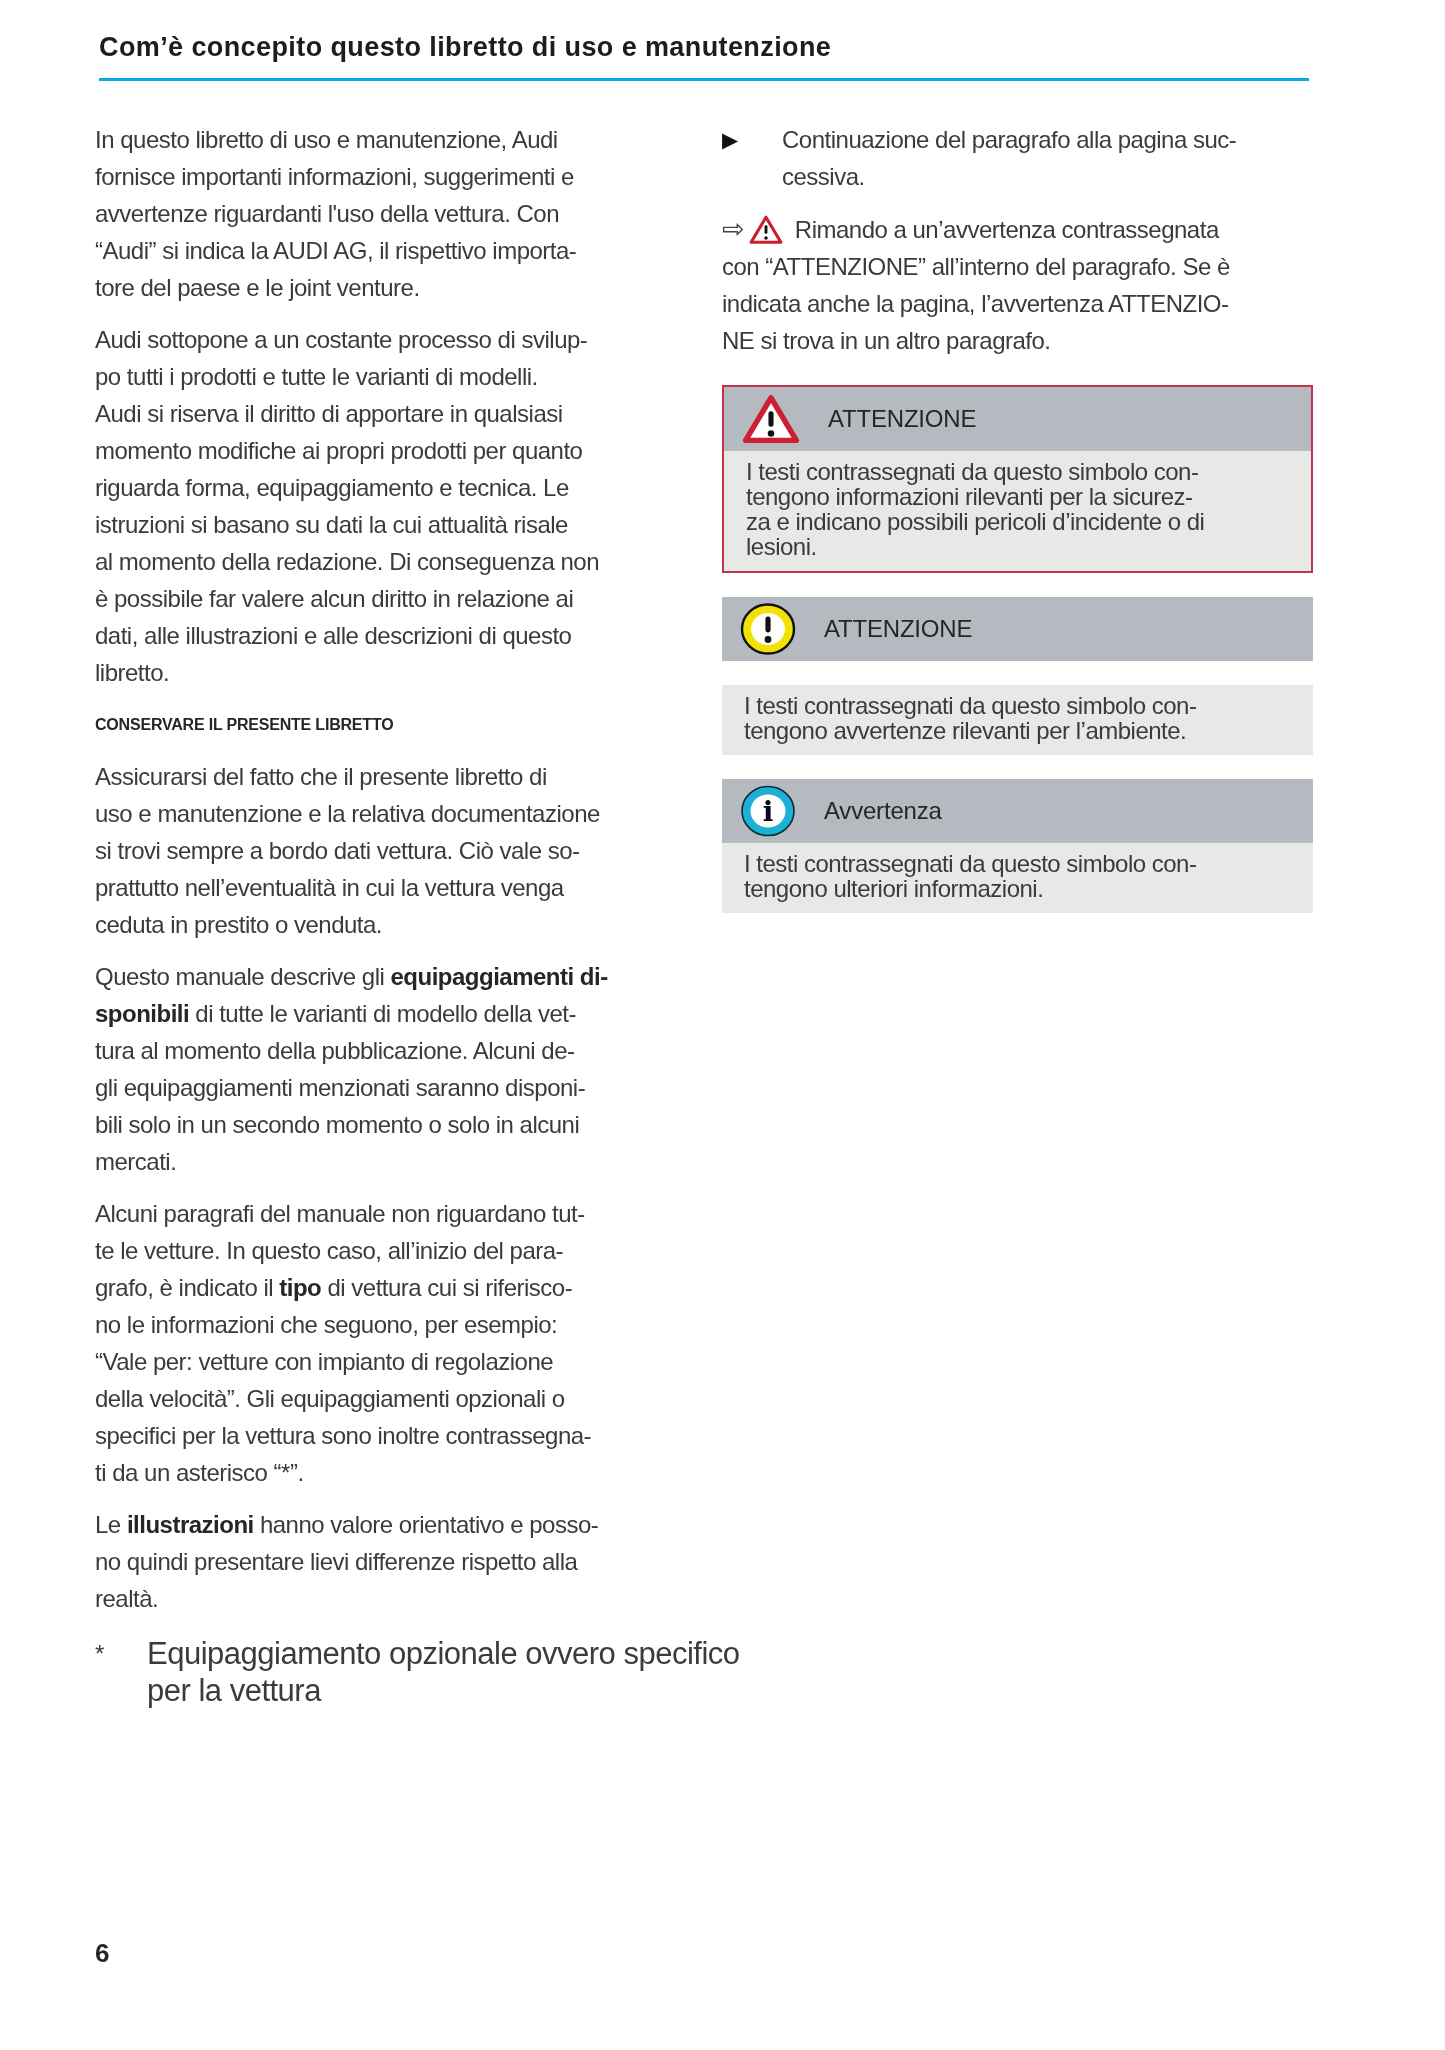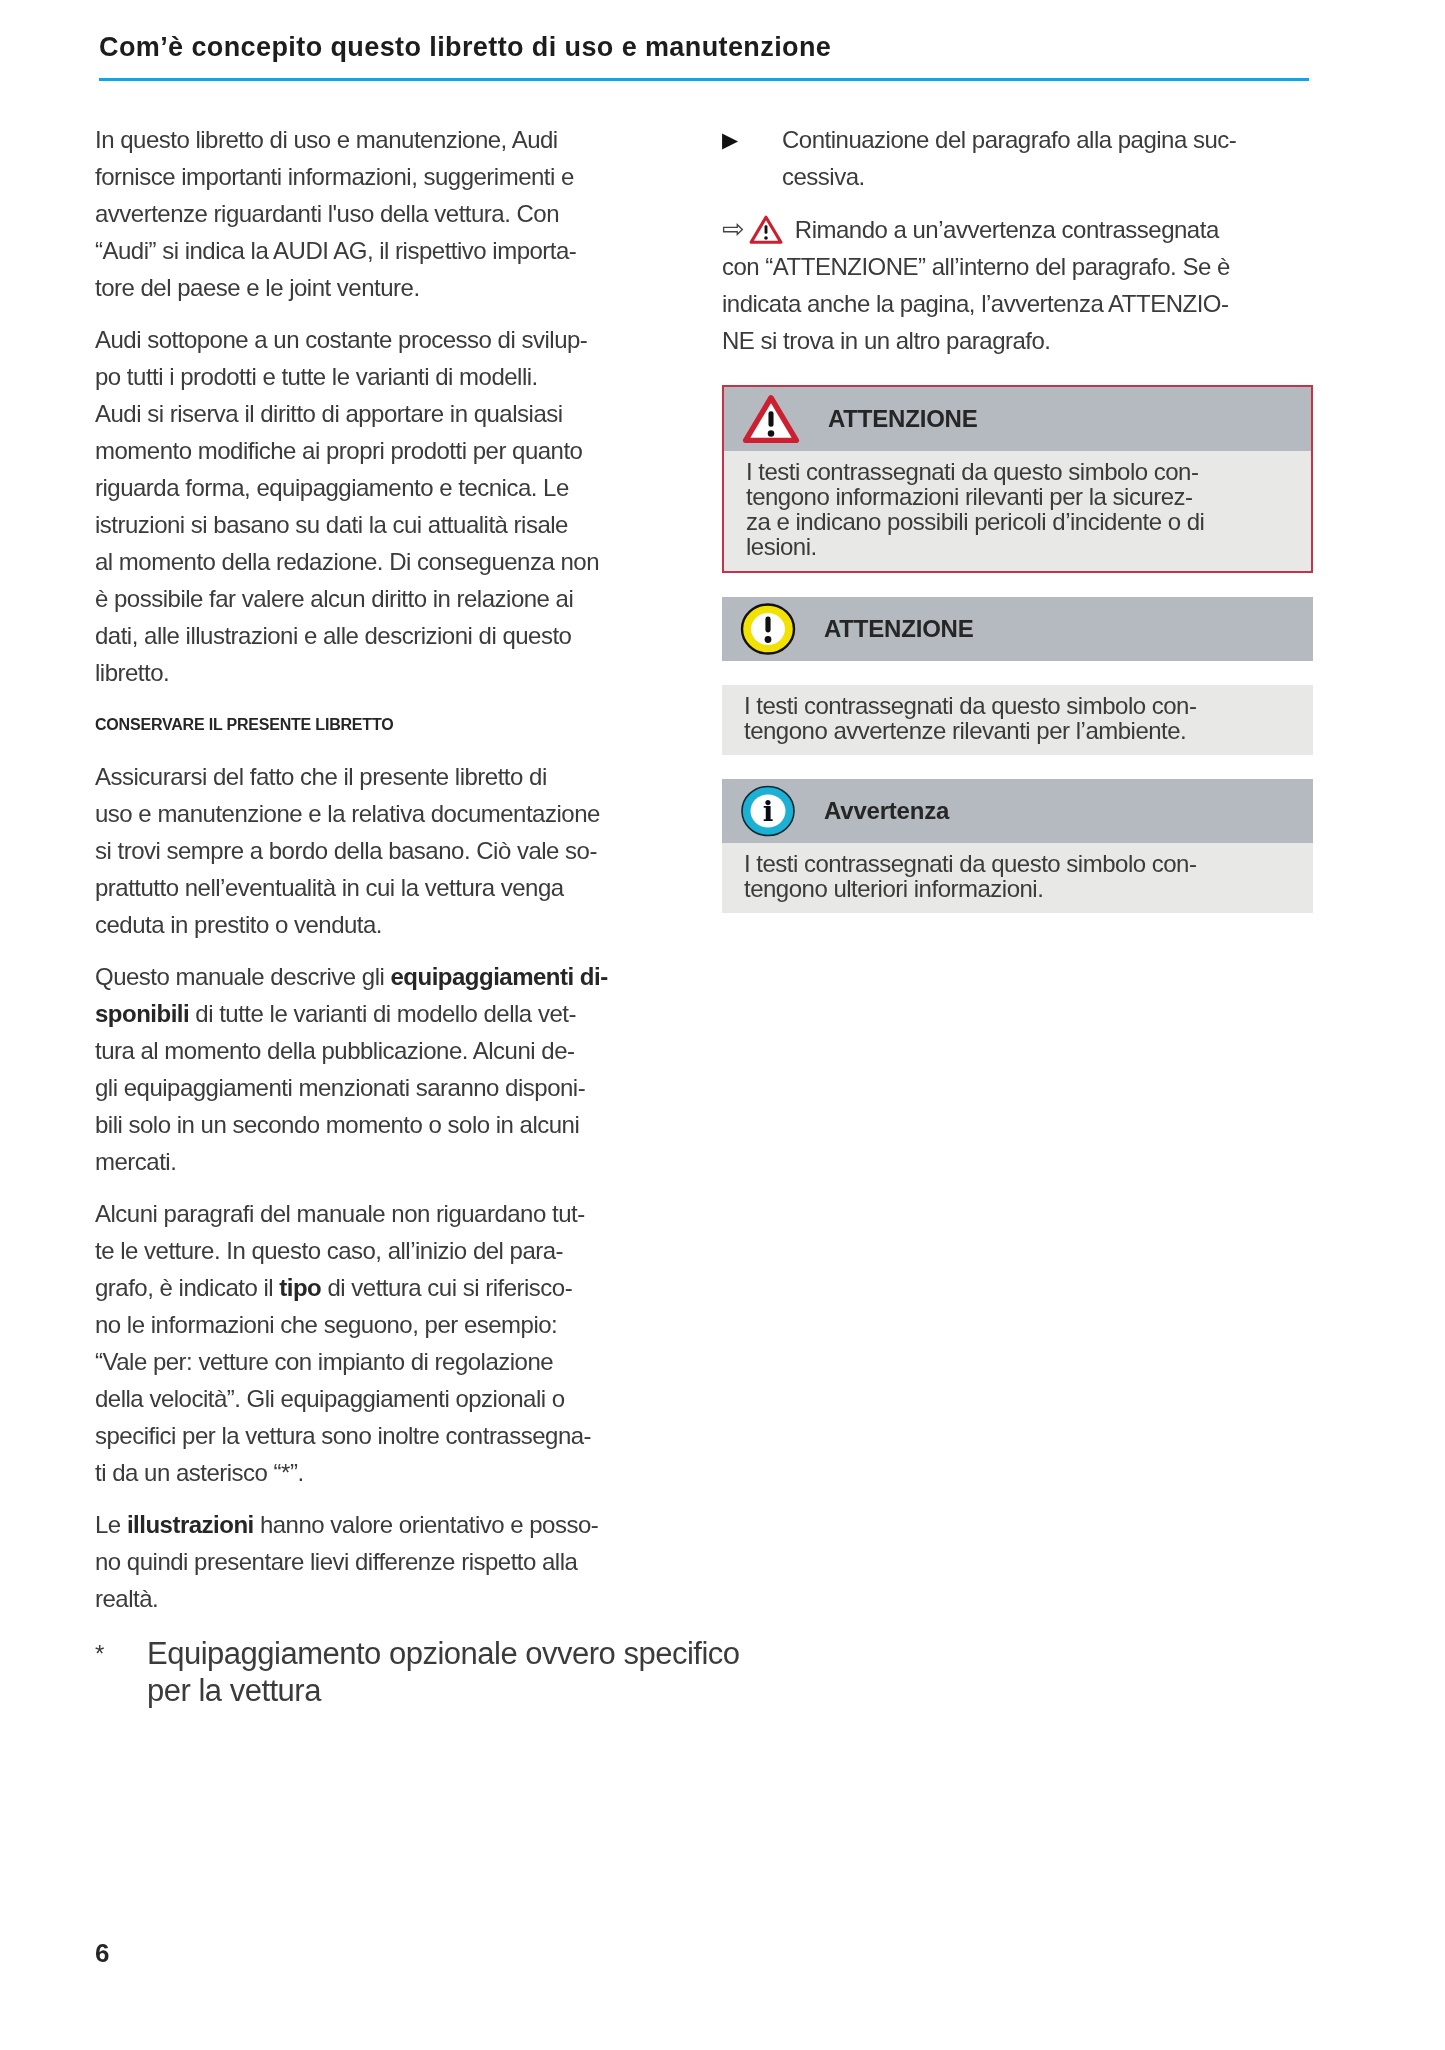--- a/index.html
+++ b/index.html
@@ -37,21 +37,21 @@
   }
   .arrow-glyph{font-family:"DejaVu Sans",sans-serif;font-size:27px;color:#444;letter-spacing:0;}
   .inline-warn-svg{vertical-align:-7px;margin:0 6px 0 4px;}
   .notice-box{margin:0 0 24px 0;}
   .notice-box.bordered{border:2px solid #c2344a;}
   .nb-head{
     background:#b5bac0;height:64px;display:flex;align-items:center;
     padding-left:18px;
   }
   .nb-title{
-    font-size:24px;font-weight:bold;color:#262626;letter-spacing:-0.2px;margin-left:28px;
+    font-size:24px;font-weight:normal;color:#262626;letter-spacing:-0.2px;margin-left:28px;
   }
   .nb-body{
     background:#e8e8e6;padding:8px 8px 12px 22px;
     font-size:24px;line-height:25px;letter-spacing:-0.5px;white-space:pre;color:#3b3b3b;
   }
   .page-number{
     position:absolute;left:95px;top:1938px;font-size:26px;font-weight:bold;color:#262626;
   }
   svg{display:inline-block;}
 </style>
@@ -77,21 +77,21 @@
 momento modifiche ai propri prodotti per quanto
 riguarda forma, equipaggiamento e tecnica. Le
 istruzioni si basano su dati la cui attualità risale
 al momento della redazione. Di conseguenza non
 è possibile far valere alcun diritto in relazione ai
 dati, alle illustrazioni e alle descrizioni di questo
 libretto.</p>
         <h2 class="sec-heading">CONSERVARE IL PRESENTE LIBRETTO</h2>
         <p class="para">Assicurarsi del fatto che il presente libretto di
 uso e manutenzione e la relativa documentazione
-si trovi sempre a bordo della basano. Ciò vale so-
+si trovi sempre a bordo dati vettura. Ciò vale so-
 prattutto nell’eventualità in cui la vettura venga
 ceduta in prestito o venduta.</p>
         <p class="para"><span>Questo manuale descrive gli </span><b>equipaggiamenti di-
 sponibili</b><span> di tutte le varianti di modello della vet-
 tura al momento della pubblicazione. Alcuni de-
 gli equipaggiamenti menzionati saranno disponi-
 bili solo in un secondo momento o solo in alcuni
 mercati.</span></p>
         <p class="para"><span>Alcuni paragrafi del manuale non riguardano tut-
 te le vetture. In questo caso, all’inizio del para-

